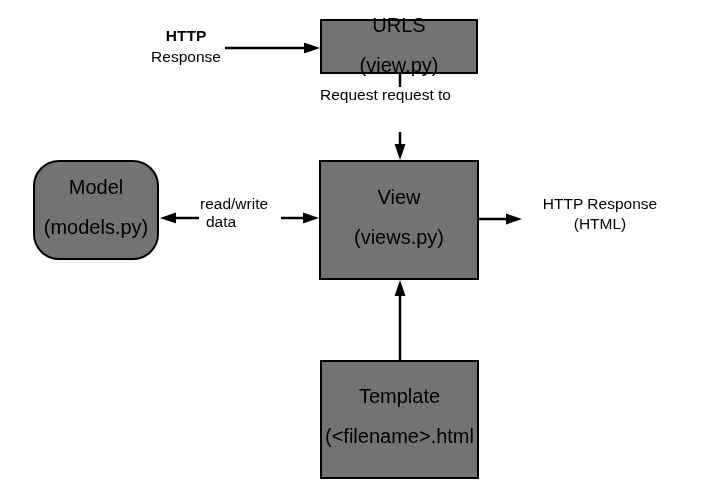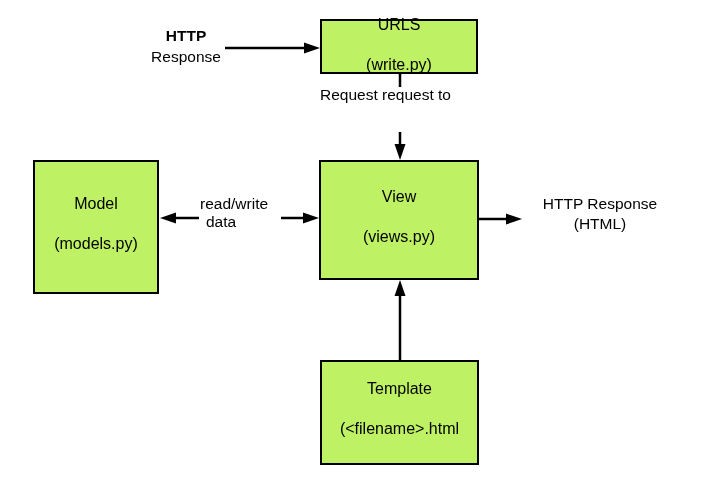--- a/index.html
+++ b/index.html
@@ -12,33 +12,33 @@
     overflow:hidden;
   }
   .arrow-layer {
     position:absolute; left:0; top:0; width:713px; height:503px;
     pointer-events:none;
   }
   .node {
     position:absolute;
     box-sizing:border-box;
     border:2.5px solid #000000;
-    background:#bef264;
+    background:#737373;
     display:flex; flex-direction:column;
     align-items:center; justify-content:center;
     text-align:center;
-    font-size:16px; line-height:20px;
+    font-size:20px; line-height:20px;
     padding-bottom:7px;
     gap:20px;
   }
   .node span { display:block; white-space:nowrap; }
   .node-urls     { left:320px; top:19px;  width:158px; height:55px; padding-bottom:3px; }
   .node-view     { left:319px; top:160px; width:160px; height:120px; }
-  .node-model    { left:33px;  top:160px; width:126px; height:134px; }
-  .node-template { left:320px; top:360px; width:159px; height:105px; }
+  .node-model    { left:33px;  top:160px; width:126px; height:100px;border-radius:26px; }
+  .node-template { left:320px; top:360px; width:159px; height:119px; }
 
   .label { position:absolute; font-size:15.5px; line-height:20px; white-space:nowrap; }
   .label-http-request { left:126px; top:25px; width:120px; text-align:center; line-height:21px; }
   .label-forward      { left:320px; top:85px; text-align:left; }
   .label-http-response{ left:530px; top:194px; width:140px; text-align:center; }
   .rw-line1 { position:absolute; left:200px; top:194px; }
   .rw-line2 { position:absolute; left:206px; top:212px; }
 </style>
 </head>
 <body>
@@ -71,21 +71,21 @@
     </g>
 
     <g stroke="#000000" fill="#000000">
       <line x1="400" y1="294" x2="400" y2="360" stroke-width="2.5"></line>
       <polygon points="400,280 394.5,296 405.5,296" stroke="none"></polygon>
     </g>
   </svg>
 
   <div class="node node-urls">
     <span>URLS</span>
-    <span>(write.py)</span>
+    <span>(view.py)</span>
   </div>
 
   <div class="node node-view">
     <span>View</span>
     <span>(views.py)</span>
   </div>
 
   <div class="node node-model">
     <span>Model</span>
     <span>(models.py)</span>

